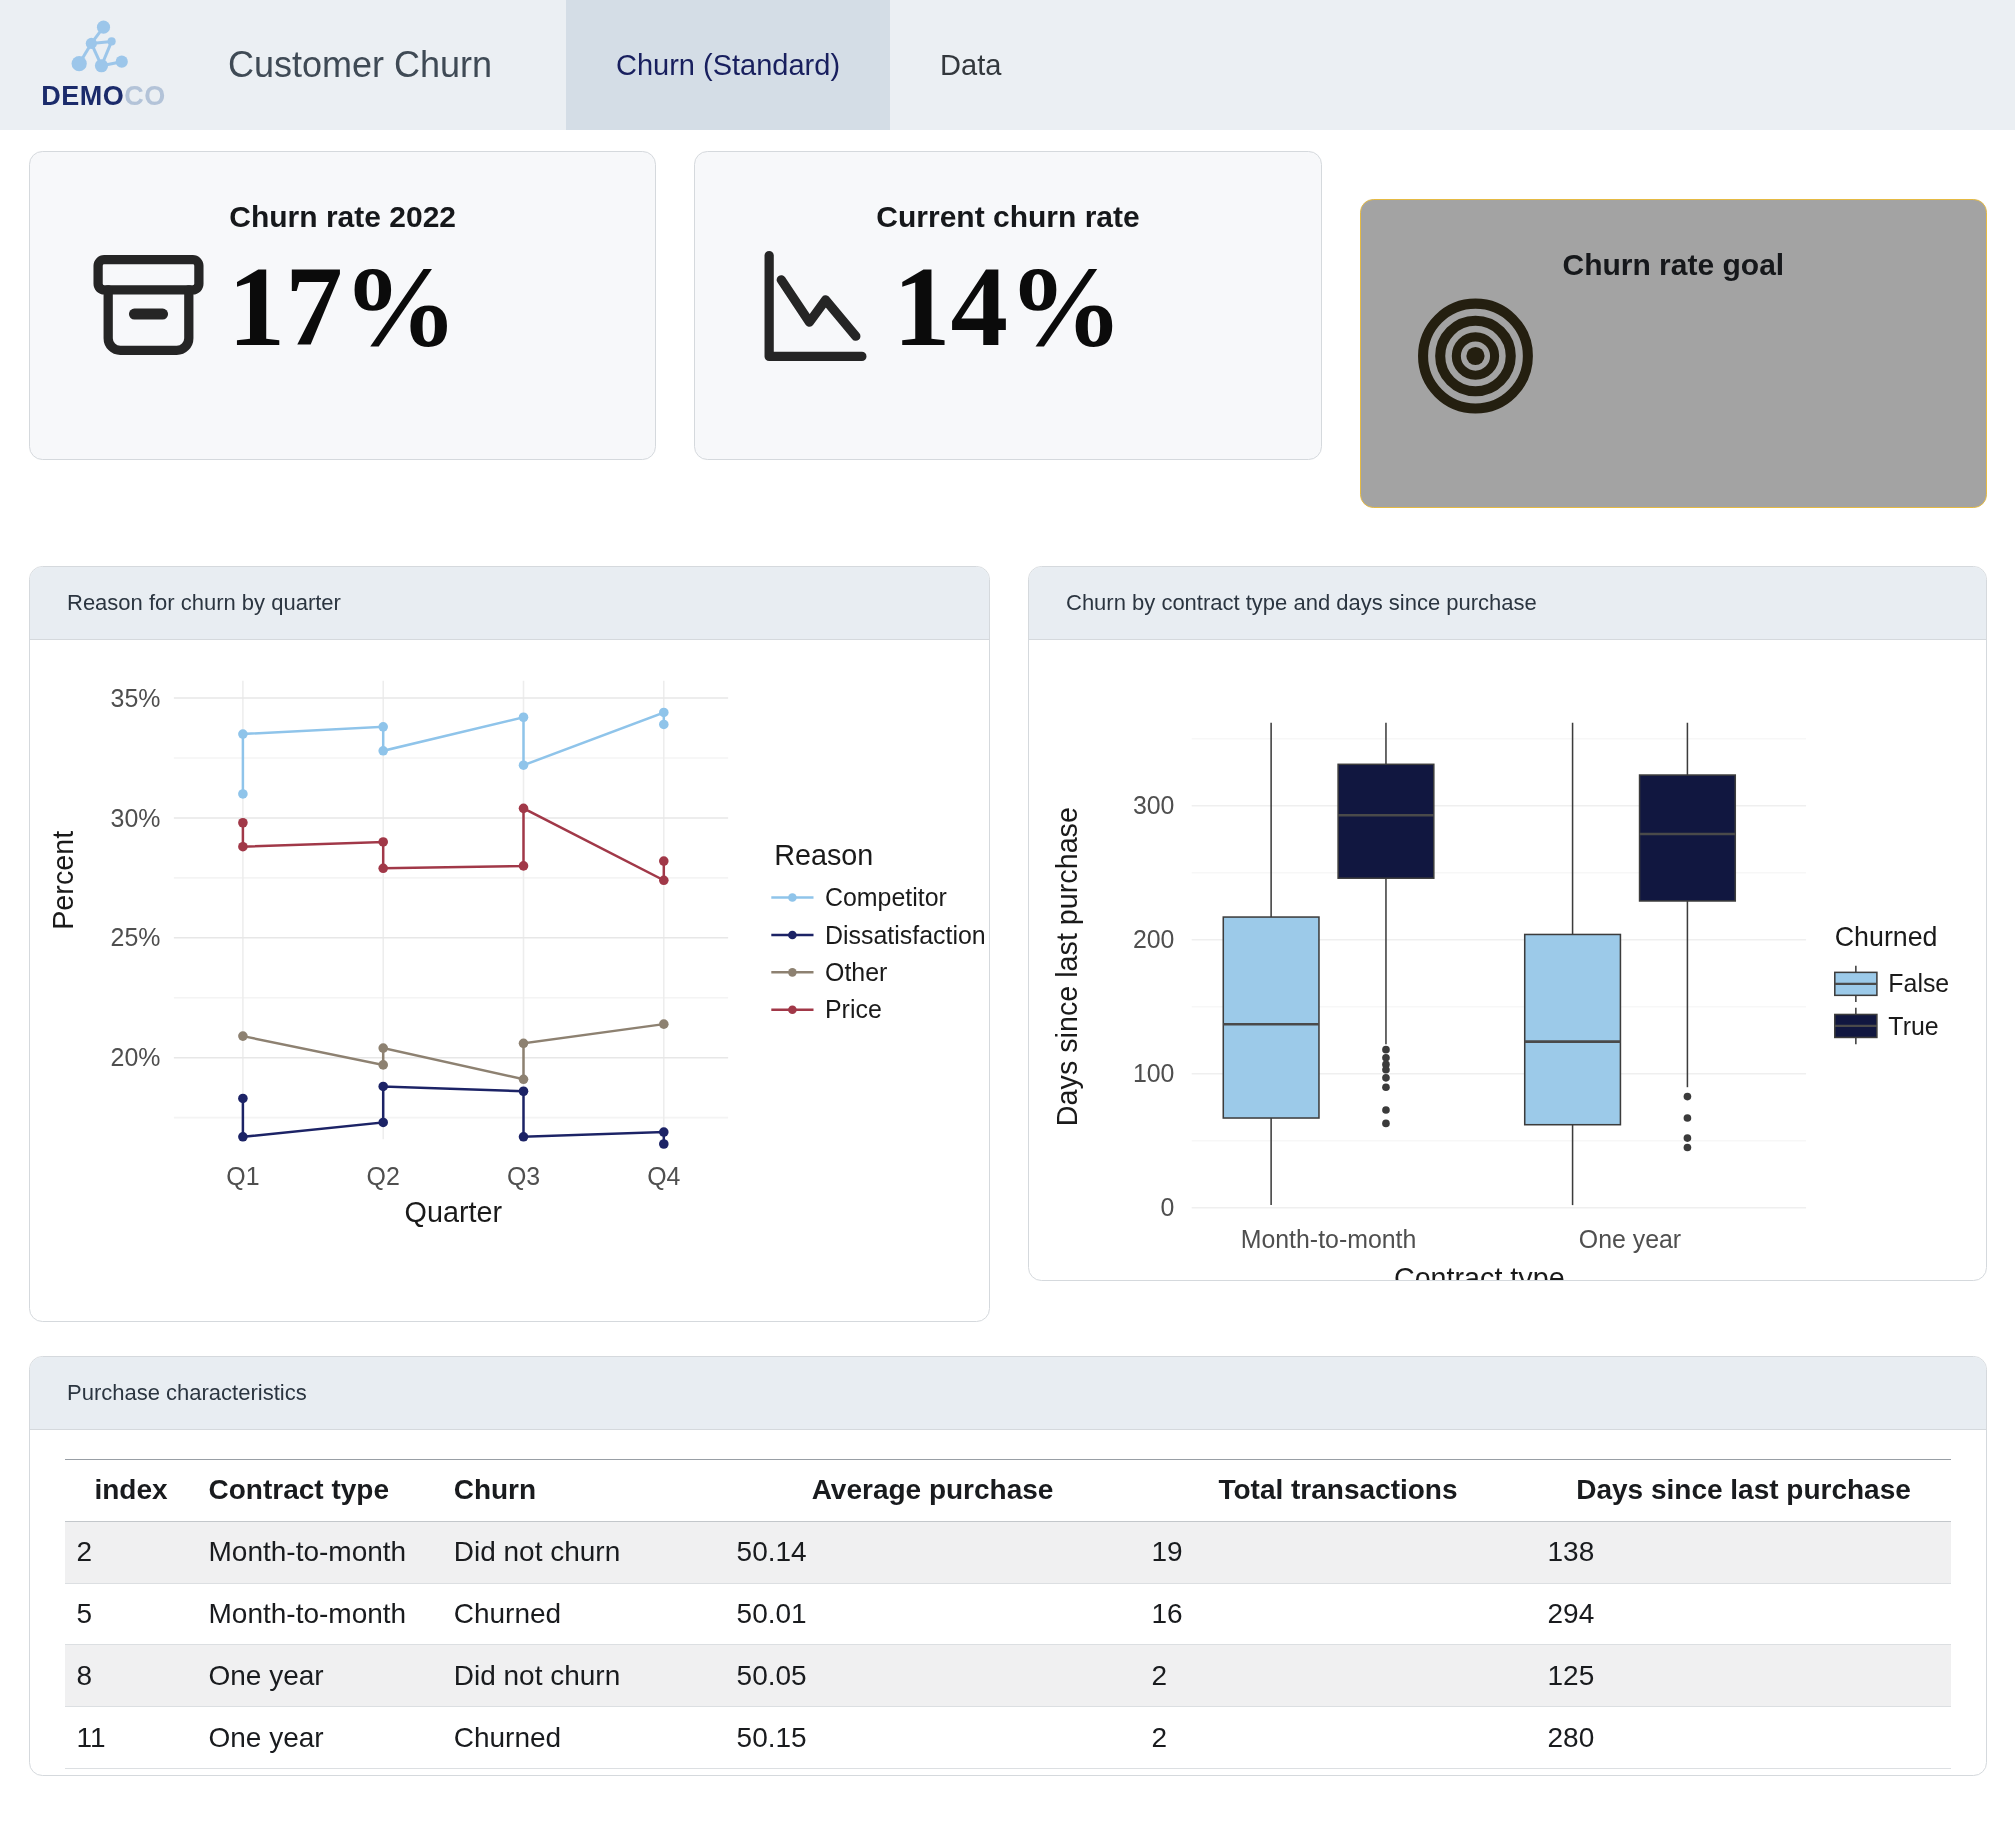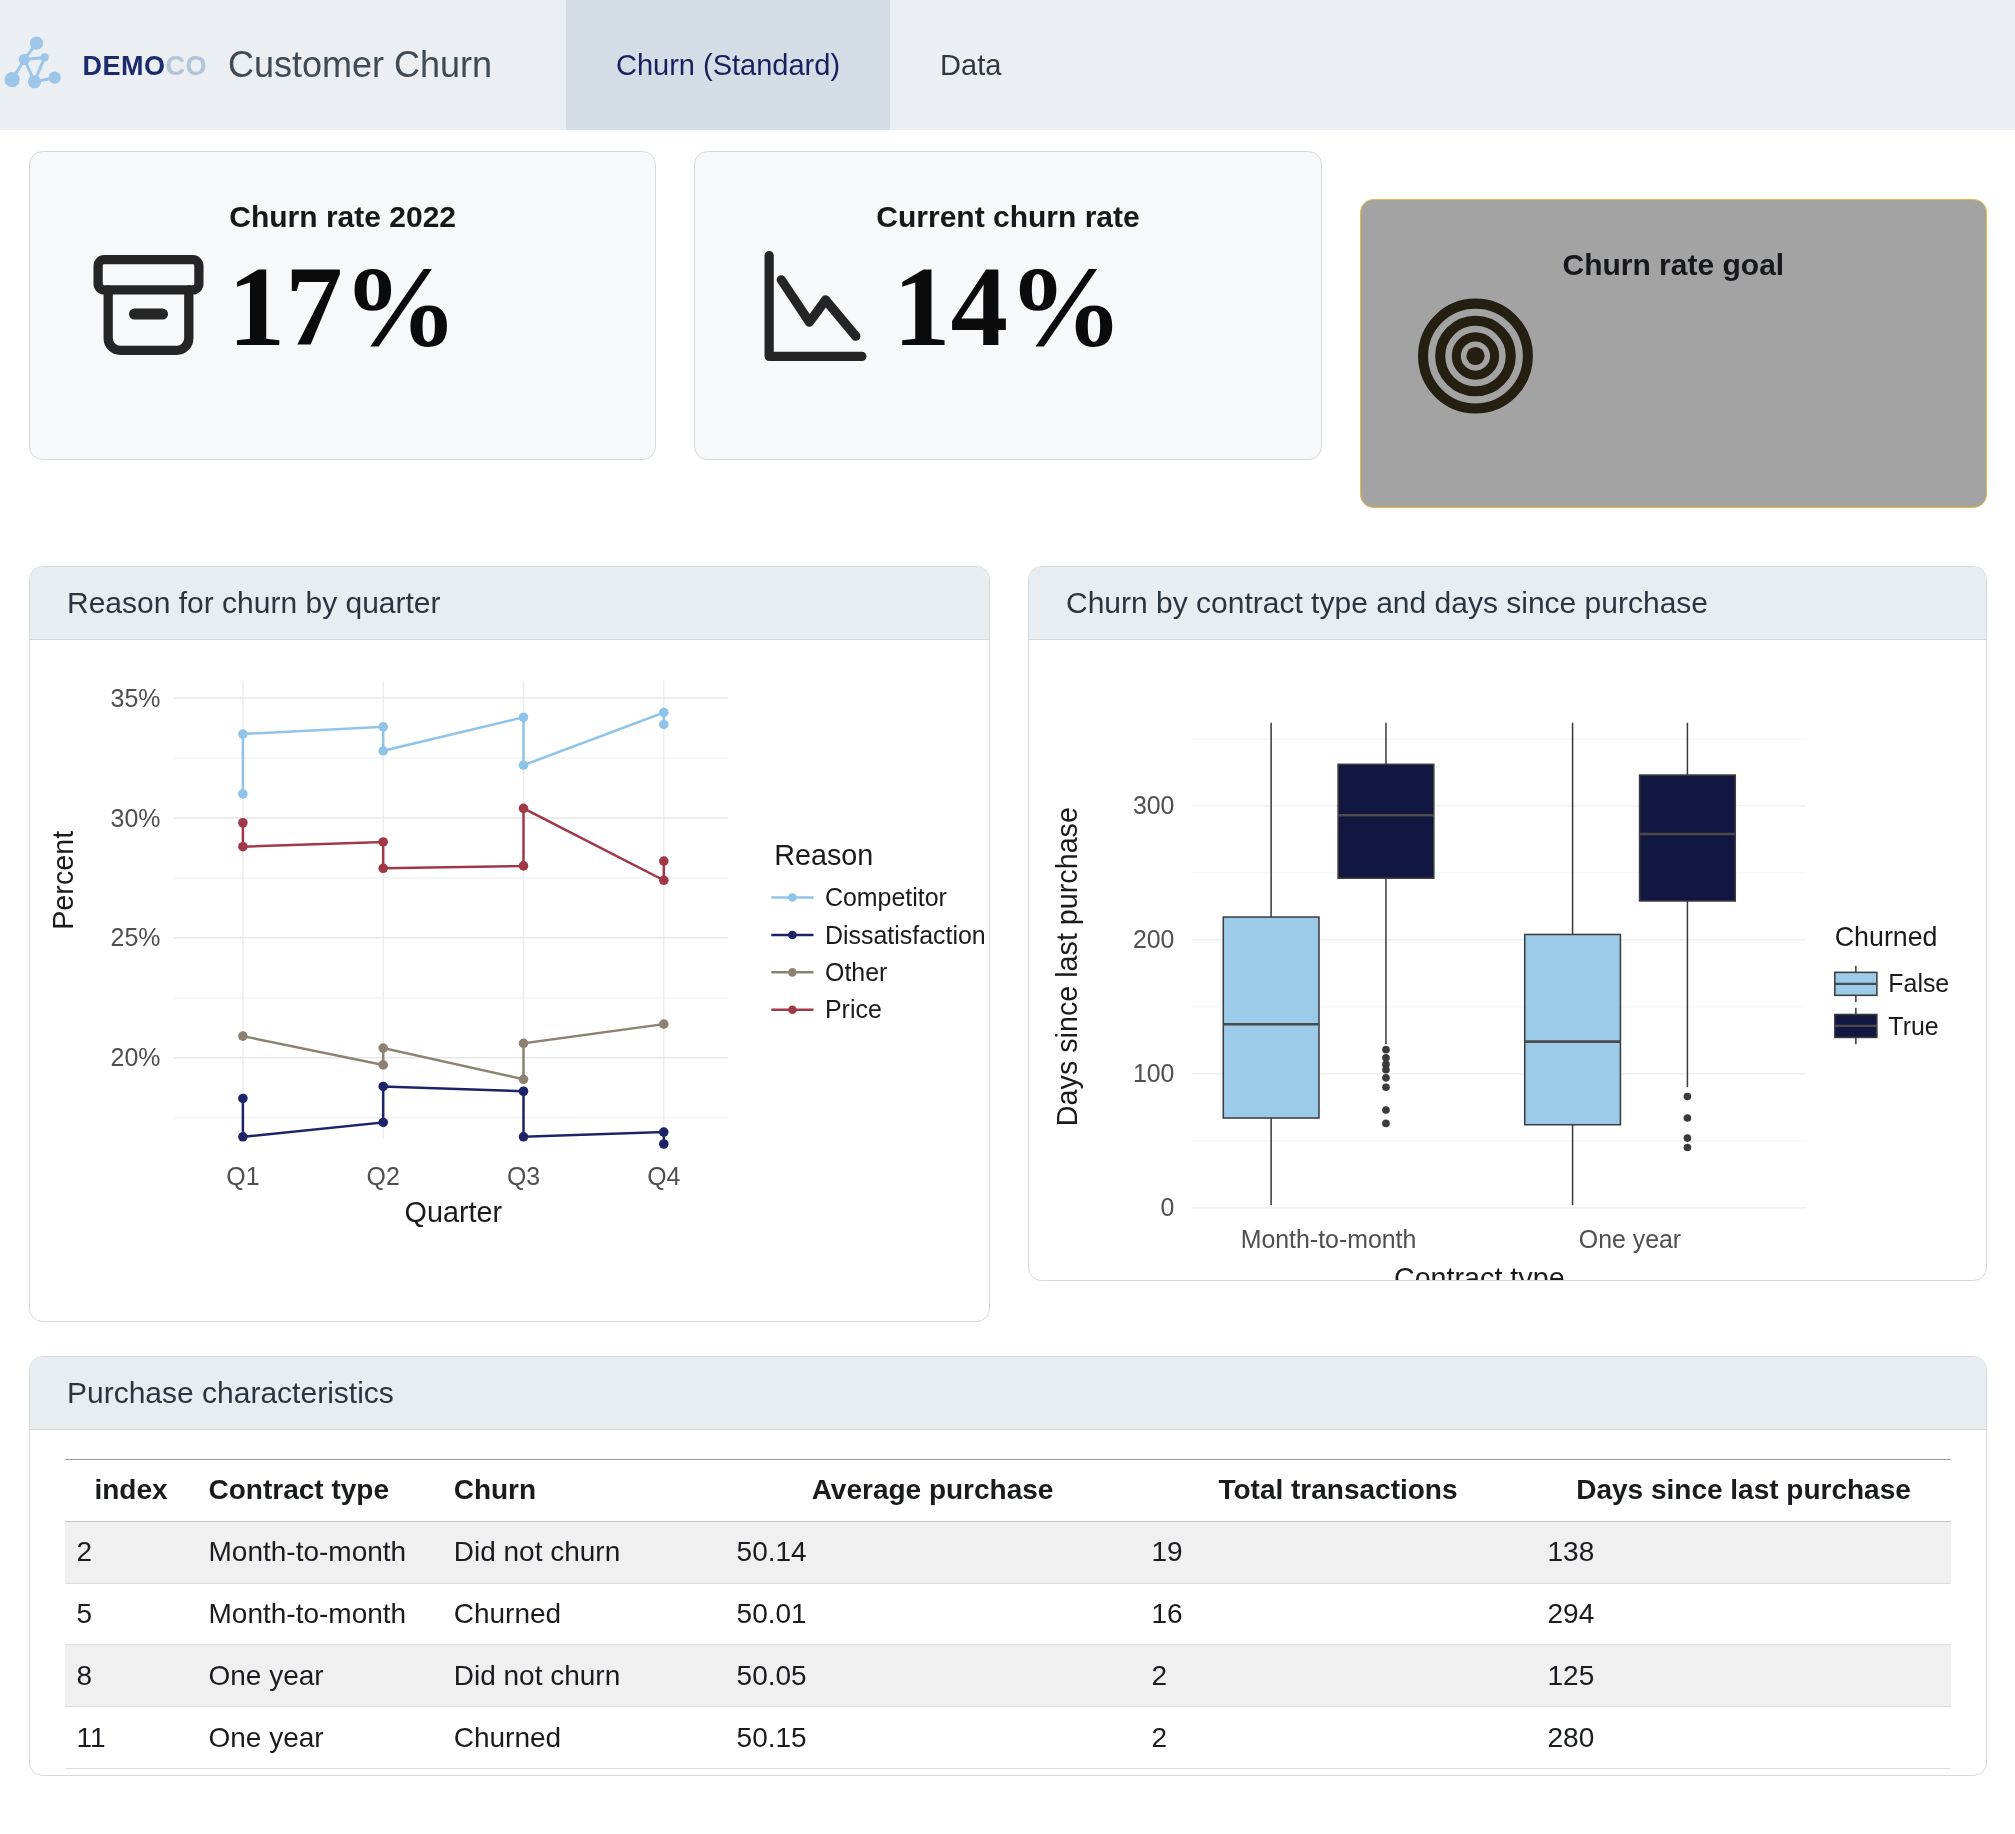--- a/index.html
+++ b/index.html
@@ -1,42 +1,42 @@
 <!DOCTYPE html>
 <html><head>
 <meta charset="utf-8">
 <style>
   html,body{margin:0;padding:0;}
   body{width:2016px;height:1835px;background:#ffffff;font-family:"Liberation Sans",sans-serif;position:relative;}
   *{box-sizing:border-box;}
 
   
   .topbar{height:130px;background:#ebeff3;display:flex;align-items:stretch;}
-  .brand{width:207px;display:flex;flex-direction:row;align-items:center;justify-content:space-between;padding-top:1px;}
+  .brand{width:207px;display:flex;flex-direction:column;align-items:center;justify-content:center;padding-top:1px;}
   .brand-name{font-size:27px;font-weight:700;color:#1b2b6b;letter-spacing:0.5px;margin-top:1.9px;}
   .brand-name .light{color:#b3c3d8;}
   .app-title{align-self:center;font-size:36px;font-weight:400;color:#3f4a55;margin-left:21px;width:338px;}
   .tabs{display:flex;align-items:stretch;}
   .tab{display:flex;align-items:center;padding:0 50px;font-size:29px;color:#33383d;cursor:pointer;}
   .tab.active{background:#d4dde6;color:#181f5e;}
 
   
   .kpi-row{display:flex;gap:38px;margin:21px 29px 0;}
   .kpi-card{position:relative;flex:1;height:309px;background:#f7f8fa;border:1.9px solid #d5d9dd;border-radius:13.4px;
             display:flex;flex-direction:column;align-items:center;padding-top:48px;}
   .kpi-card.gold{background:#a3a3a3;border-color:#e5ba43;margin-top:48px;}
   .kpi-icon{position:absolute;left:54px;top:50%;transform:translateY(-50%);width:129px;height:129px;}
   .kpi-title{font-size:30px;font-weight:600;color:#16181b;}
   .kpi-value{font-family:"Liberation Serif",serif;font-size:115px;font-weight:600;color:#0b0b0b;margin-top:15.4px;line-height:1;}
 
   
   .charts-row{display:flex;gap:38px;margin:58px 29px 0;}
   .panel{background:#fff;border:1.9px solid #d5d9dd;border-radius:13.4px;overflow:hidden;}
   .panel-header{background:#e8edf2;border-bottom:1.9px solid #d5d9dd;height:73px;display:flex;align-items:center;
-                padding:0 37px;font-size:30px;font-weight:500;color:#2b3540;}
+                padding:0 37px;font-size:22px;font-weight:500;color:#2b3540;}
   .panel-left{width:961px;height:756px;}
   .panel-right{flex:1;height:715px;}
   svg.chart{display:block;width:100%;height:681px;}
   svg text{font-family:"Liberation Sans",sans-serif;}
 
   
   .table-panel{margin:34px 29px 0;height:420px;}
   .table-wrap{padding:29px 35px 0;}
   table{width:100%;border-collapse:collapse;font-size:28px;color:#191b1e;table-layout:fixed;}
   thead th{border-top:1.9px solid #989ea5;border-bottom:1.9px solid #c3c7cb;font-weight:700;padding:14.4px 11.5px;}

